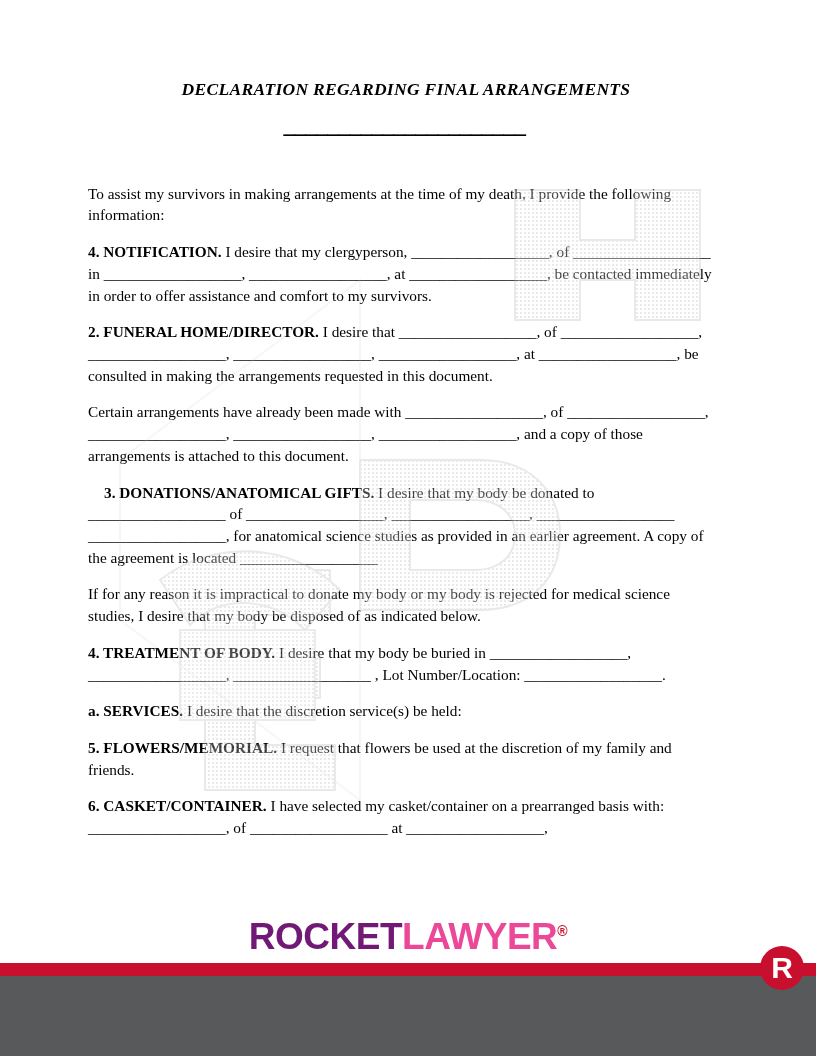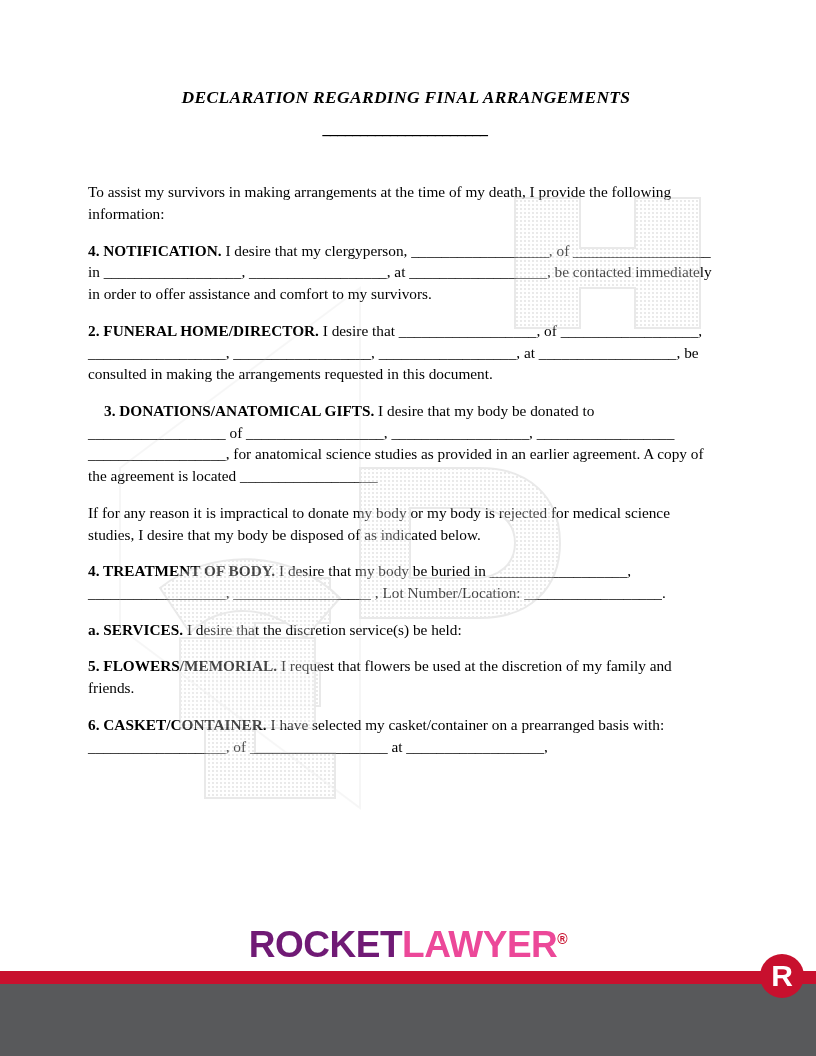--- a/index.html
+++ b/index.html
@@ -12,21 +12,21 @@
     background: #ffffff;
     font-family: "Liberation Serif", serif;
     color: #000000;
     overflow: hidden;
     position: relative;
   }
 
   .page {
     position: absolute;
     left: 0;
-    top: 8px;
+    top: 0;
     width: 816px;
     height: 821px;
   }
 
   
   .watermark {
     position: absolute;
     left: 60px;
     top: 160px;
     width: 700px;
@@ -53,21 +53,21 @@
     letter-spacing: 0.3px;
     line-height: 1.35;
   }
   .title .line2 {
     display: block;
   }
   .title-blank {
     display: block;
     text-align: center;
     margin-top: 8px;
-    font-size: 16px;
+    font-size: 23px;
     letter-spacing: -0.5px;
   }
 
   p.para {
     font-size: 15.3px;
     line-height: 1.42;
     margin: 0 12px 15px 0;
     text-align: left;
   }
   p.para.first {
@@ -192,20 +192,23 @@
     </p>
 
     <p class="para">
       <span class="lead">4. NOTIFICATION.</span><span> I desire that my clergyperson, __________________, of __________________ in __________________, __________________, at __________________, be contacted immediately in order to offer assistance and comfort to my survivors.</span>
     </p>
 
     <p class="para">
       <span class="lead">2. FUNERAL HOME/DIRECTOR.</span><span> I desire that __________________, of __________________, __________________, __________________, __________________, at __________________, be consulted in making the arrangements requested in this document.</span>
     </p>
 
+    <p class="para">
+      <span>Certain arrangements have already been made with __________________, of __________________, __________________, __________________, __________________, and a copy of those arrangements is attached to this document.</span>
+    </p>
 
     <p class="para indent">
       <span class="lead">3. DONATIONS/ANATOMICAL GIFTS.</span><span> I desire that my body be donated to __________________ of __________________, __________________, __________________ __________________, for anatomical science studies as provided in an earlier agreement. A copy of the agreement is located __________________</span>
     </p>
 
     <p class="para">
       <span>If for any reason it is impractical to donate my body or my body is rejected for medical science studies, I desire that my body be disposed of as indicated below.</span>
     </p>
 
     <p class="para">

